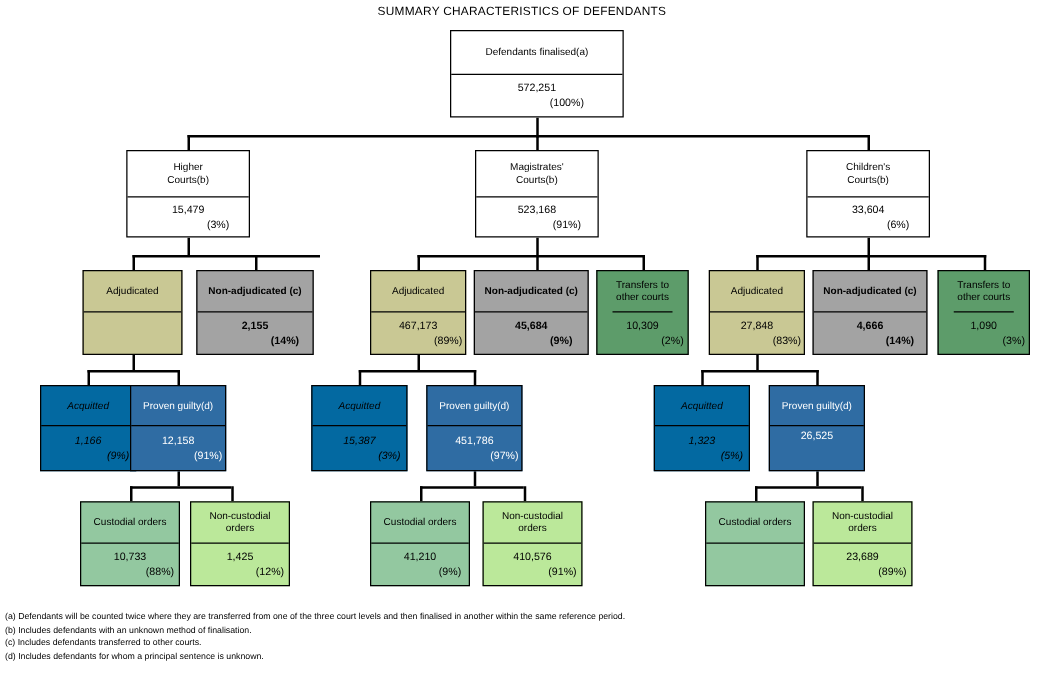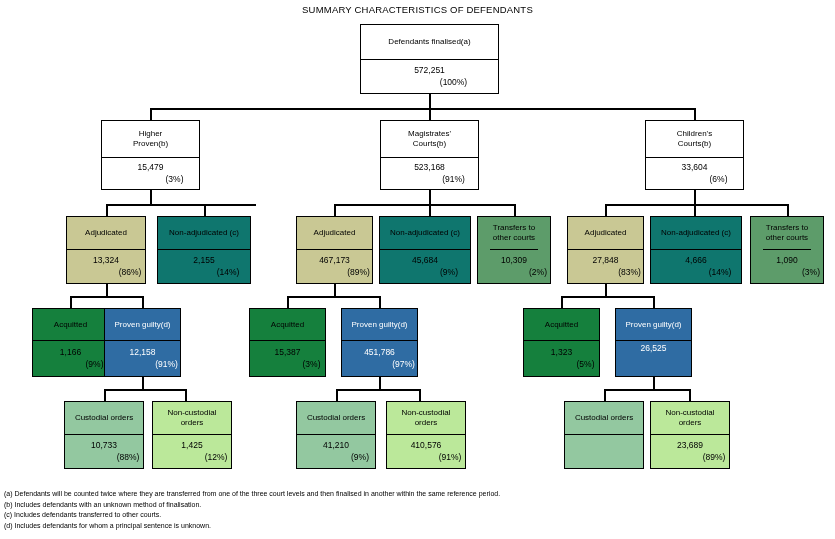--- a/index.html
+++ b/index.html
@@ -59,23 +59,23 @@
     font-size: 8.5px;
     line-height: 1.3;
     color: #000;
     padding: 2px 3px;
   }
   .node .bd .pct { font-size: 8.5px; padding-left: 48px; }
 
   
   .f-white   { background: #ffffff; }
   .f-khaki   { background: #c9c894; }
-  .f-peach   { background: #0f766e; }
+  .f-peach   { background: #a3a3a3; font-weight: bold; }
   .f-green   { background: #5d9c6a; align-items: center; }
-  .f-pink    { background: #15803d; }
+  .f-pink    { background: #0369a1; font-style: italic; }
   .f-blue    { background: #2f6ca3; }
   .f-gr-dark { background: #93c8a0; }
   .f-gr-lite { background: #bbe89a; }
 
   
   .ln {
     position: absolute;
     background: #000;
     z-index: 1;
   }
@@ -159,21 +159,21 @@
   <div class="node f-white" style="left:360px; top:24px; width:139px; height:70px;">
     <div class="hd" style="height:30px;">Defendants finalised(a)</div>
     <div class="bd">
       <span>572,251</span>
       <span class="pct">(100%)</span>
     </div>
   </div>
 
   <div class="node f-white" style="left:101px; top:120px; width:99px; height:70px;">
     <div class="hd" style="height:32px;">Higher
-Proven(b)</div>
+Courts(b)</div>
     <div class="bd">
       <span>15,479</span>
       <span class="pct">(3%)</span>
     </div>
   </div>
 
   <div class="node f-white" style="left:380px; top:120px; width:99px; height:70px;">
     <div class="hd" style="height:32px;">Magistrates'
 Courts(b)</div>
     <div class="bd">
@@ -186,24 +186,20 @@
     <div class="hd" style="height:32px;">Children's
 Courts(b)</div>
     <div class="bd">
       <span>33,604</span>
       <span class="pct">(6%)</span>
     </div>
   </div>
 
   <div class="node f-khaki" style="left:66px; top:216px; width:80px; height:68px;">
     <div class="hd" style="height:28px;">Adjudicated</div>
-    <div class="bd">
-      <span>13,324</span>
-      <span class="pct">(86%)</span>
-    </div>
   </div>
 
   <div class="node f-peach" style="left:157px; top:216px; width:94px; height:68px;">
     <div class="hd" style="height:28px;">Non-adjudicated (c)</div>
     <div class="bd">
       <span>2,155</span>
       <span class="pct">(14%)</span>
     </div>
   </div>
 

